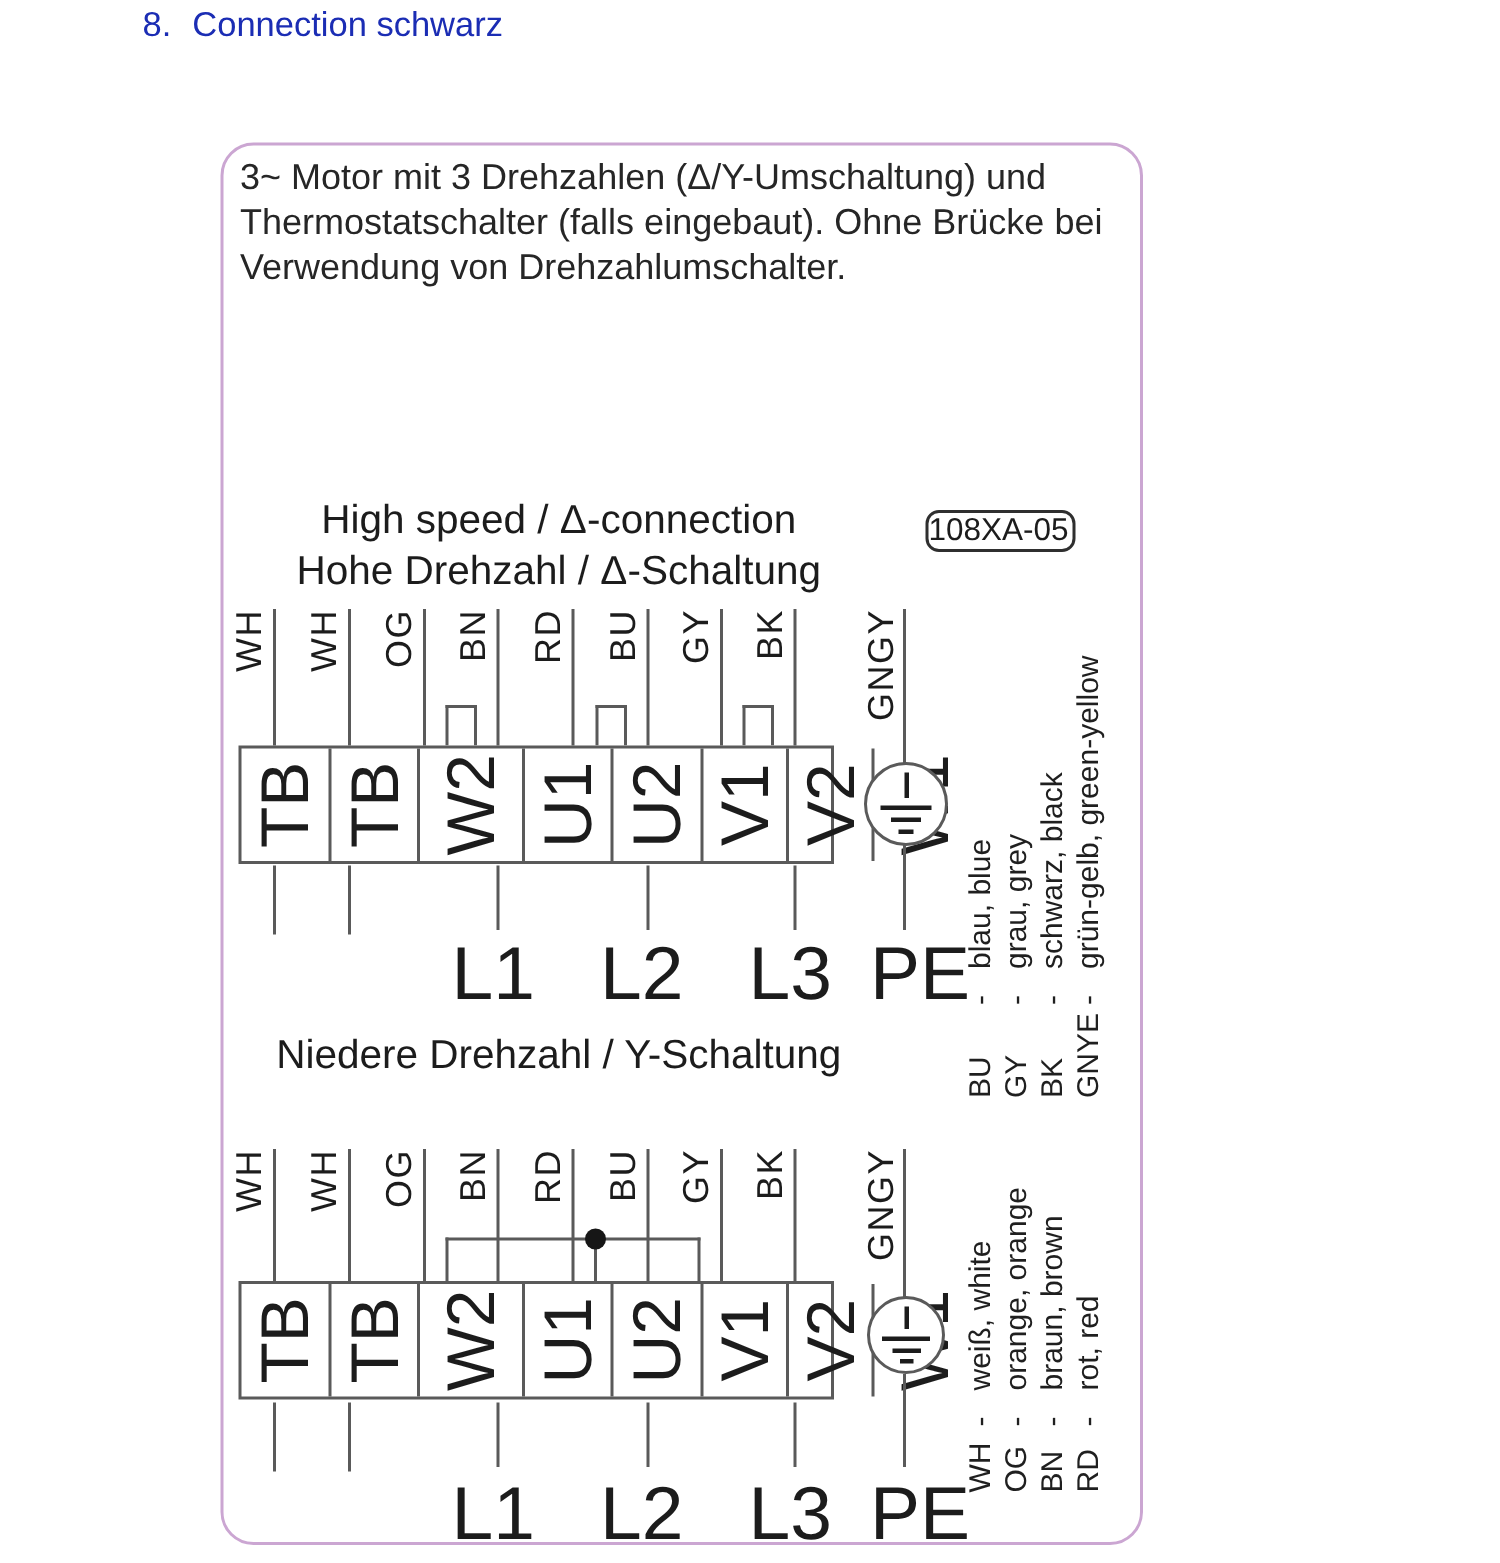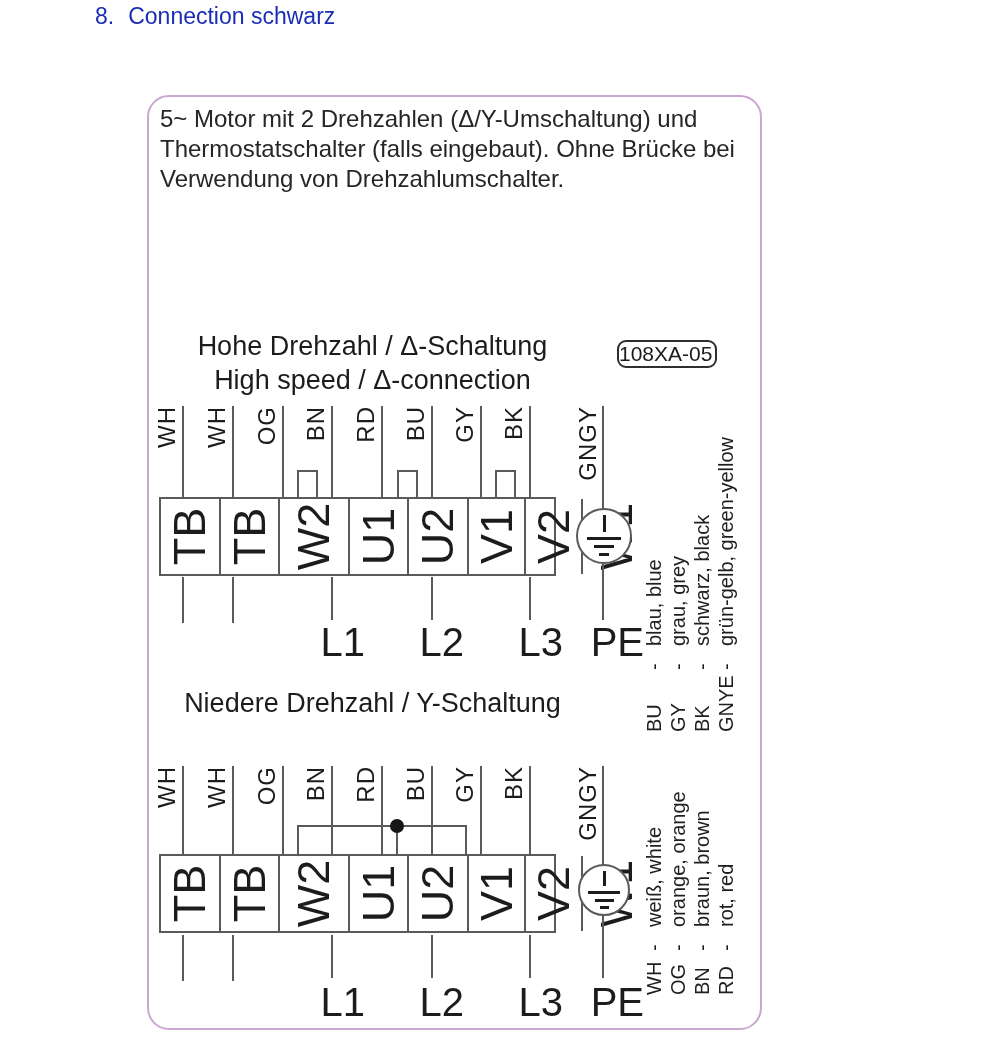--- a/index.html
+++ b/index.html
@@ -28,45 +28,45 @@
     text-align:right;transform:rotate(-90deg);transform-origin:0 100%;white-space:nowrap;color:var(--text);}
   .tblock{position:absolute;left:159px;width:397px;height:79px;box-sizing:border-box;
     border:2px solid var(--line);display:flex;background:#fff;}
   .tcell{flex:1;border-right:2px solid var(--line);display:flex;align-items:center;justify-content:center;}
   .tcell:last-child{border-right:none;}
   .tlabel{display:inline-block;transform:rotate(-90deg);white-space:nowrap;font-size:45px;line-height:1;color:var(--text);}
   .gnd{position:absolute;border:2px solid var(--line);border-radius:50%;box-sizing:border-box;background:#fff;}
   .gnd i{position:absolute;background:var(--text);display:block;height:3px;}
   .gnd i.gv{width:3px;}
   .dot{position:absolute;width:14px;height:14px;border-radius:50%;background:#161616;}
-  .plabel{position:absolute;width:64px;text-align:right;font-size:40px;color:var(--text);}
+  .plabel{position:absolute;width:64px;text-align:left;font-size:50px;color:var(--text);}
   .legendo{position:absolute;width:100px;}
   .legendi{position:absolute;left:0;height:100px;transform:rotate(-90deg);transform-origin:0 0;}
   .lrow{display:flex;font-size:20px;line-height:24px;color:#1f1f1f;white-space:nowrap;}
   .abbr-u{width:62px;display:inline-block;}
   .abbr-l{width:44px;display:inline-block;}
   .dash{width:24px;display:inline-block;}
 </style>
 </head>
 <body>
 
 <div id="page">
 
   <div class="title">
     <span class="num">8.</span>
     <span>Connection schwarz</span>
   </div>
 
   <div class="panel"></div>
 
-  <p class="intro" style="top:104px">5~ Motor mit 2 Drehzahlen (Δ/Y-Umschaltung) und Thermostatschalter (falls eingebaut). Ohne Brücke bei Verwendung von Drehzahlumschalter.</p>
+  <p class="intro" style="top:104px">3~ Motor mit 3 Drehzahlen (Δ/Y-Umschaltung) und Thermostatschalter (falls eingebaut). Ohne Brücke bei Verwendung von Drehzahlumschalter.</p>
 
   <div class="dheading" style="top:329px">
+    <div>High speed / Δ-connection</div>
     <div>Hohe Drehzahl / Δ-Schaltung</div>
-    <div>High speed / Δ-connection</div>
   </div>
   <div class="refbox">108XA-05</div>
 
   <div class="vw" style="left:182px;top:406px;height:92px"></div>
   <div class="vw" style="left:232px;top:406px;height:92px"></div>
   <div class="vw" style="left:282px;top:406px;height:92px"></div>
   <div class="vw" style="left:331px;top:406px;height:92px"></div>
   <div class="vw" style="left:381px;top:406px;height:92px"></div>
   <div class="vw" style="left:431px;top:406px;height:92px"></div>
   <div class="vw" style="left:480px;top:406px;height:92px"></div>

